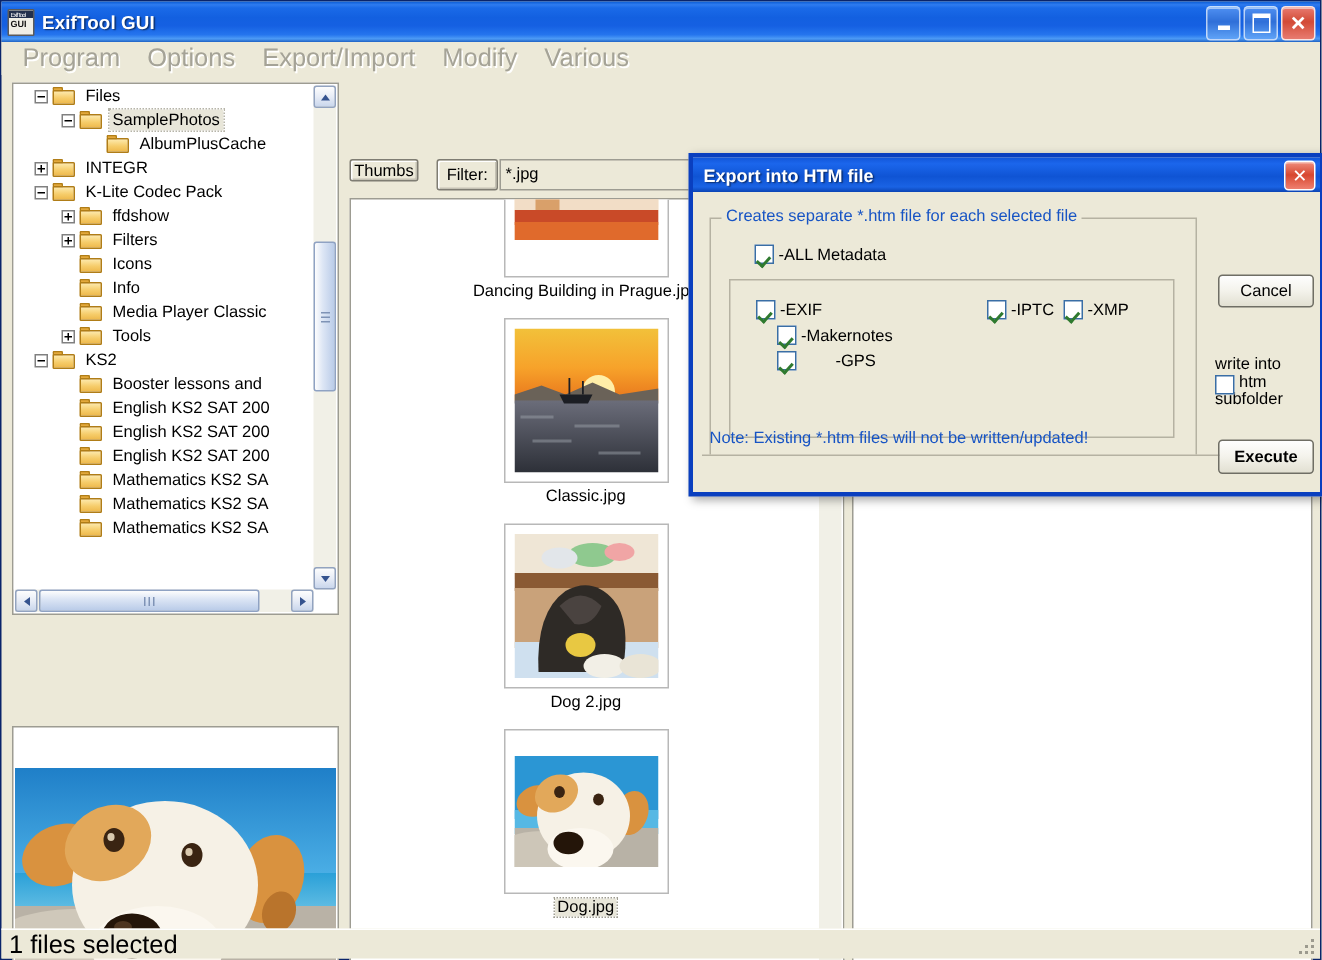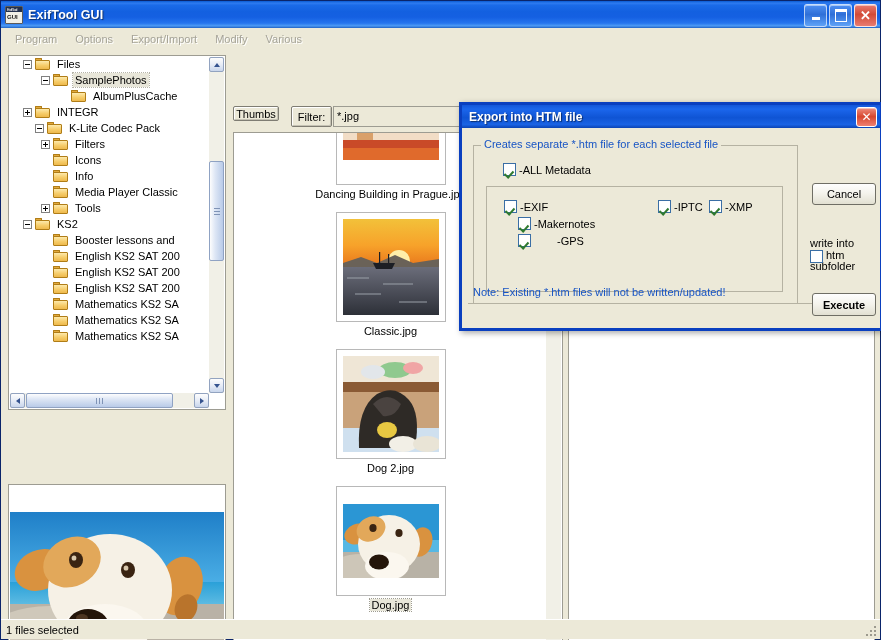--- a/index.html
+++ b/index.html
@@ -53,35 +53,35 @@
   .winbtn.close{background:linear-gradient(to bottom,#e87b70,#d24a36 45%,#e87b70);border-color:rgba(255,255,255,.8);}
   .winbtn.min .g{width:8px;height:3px;background:#fff;margin-top:6px;}
   .winbtn.max .g{width:10px;height:9px;border:1px solid #fff;border-top-width:3px;background:transparent;}
   .winbtn.close .g{color:#fff;font-size:13px;font-weight:bold;line-height:13px;font-family:"Liberation Sans",sans-serif;}
   
   #menu-bar{
     height:22px;flex:0 0 22px;background:#ece9d8;
     display:flex;align-items:center;padding-left:5px;
   }
   .menu-item{
-    padding:2px 9px;color:#a5a397;font-size:11px;
+    padding:2px 9px;color:#a5a397;font-size:17px;
     text-shadow:1px 1px 0 #fff;
   }
   
   #client{
     flex:1 1 auto;position:relative;background:#ece9d8;
     margin:0 2px 0 2px;
   }
   
   #status-bar{
     height:19px;flex:0 0 19px;
     background:#ece9d8;border-top:1px solid #fff;
     display:flex;align-items:center;position:relative;
   }
-  #status-text{padding-left:5px;color:#000;font-size:11px;}
+  #status-text{padding-left:5px;color:#000;font-size:17px;}
   #status-grip{position:absolute;right:2px;bottom:1px;width:14px;height:14px;}
   #status-grip i{position:absolute;width:2px;height:2px;background:#9c9a8e;}
   
   #tree-panel{
     position:absolute;left:5px;top:5px;width:218px;height:355px;
     background:#fff;box-sizing:border-box;
     border:1px solid #9d9c92;
     overflow:hidden;
   }
   #tree-inner{position:absolute;left:0;top:0;right:16px;bottom:16px;overflow:hidden;background:#fff;}
@@ -308,29 +308,40 @@
             <span class="tnode">
               <i class="h"></i>
               <i class="v"></i>
             </span>
             <span class="folder">
               <span class="tab"></span>
               <span class="body"></span>
             </span>
             <span class="tree-label">INTEGR</span>
           </div>
-          <div class="tree-row" style="padding-left: 26px;">
+          <div class="tree-row" style="padding-left: 14px;">
             <span class="tnode">
               <i class="h"></i>
             </span>
             <span class="folder">
               <span class="tab"></span>
               <span class="body"></span>
             </span>
             <span class="tree-label">K-Lite Codec Pack</span>
+          </div>
+          <div class="tree-row" style="padding-left: 32px;">
+            <span class="tnode">
+              <i class="h"></i>
+              <i class="v"></i>
+            </span>
+            <span class="folder">
+              <span class="tab"></span>
+              <span class="body"></span>
+            </span>
+            <span class="tree-label">ffdshow</span>
           </div>
           <div class="tree-row" style="padding-left: 32px;">
             <span class="tnode">
               <i class="h"></i>
               <i class="v"></i>
             </span>
             <span class="folder">
               <span class="tab"></span>
               <span class="body"></span>
             </span>

